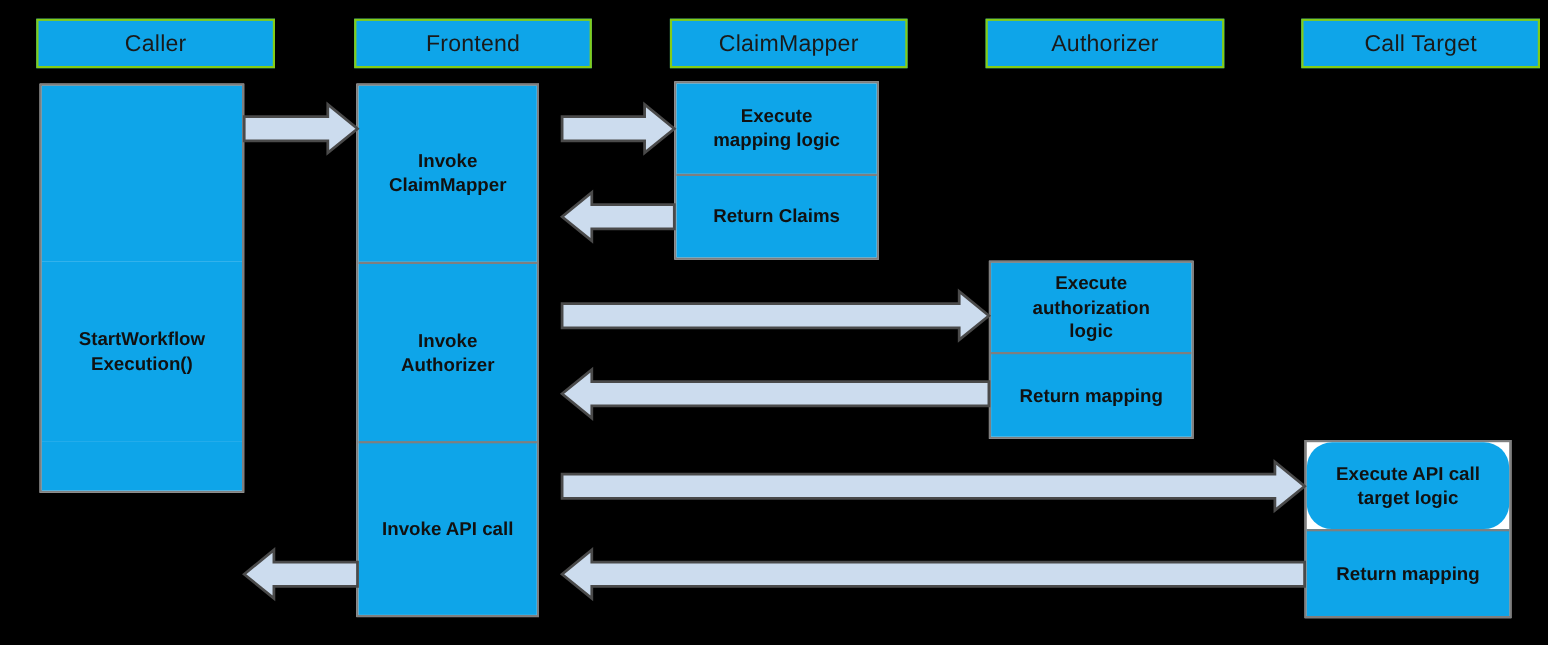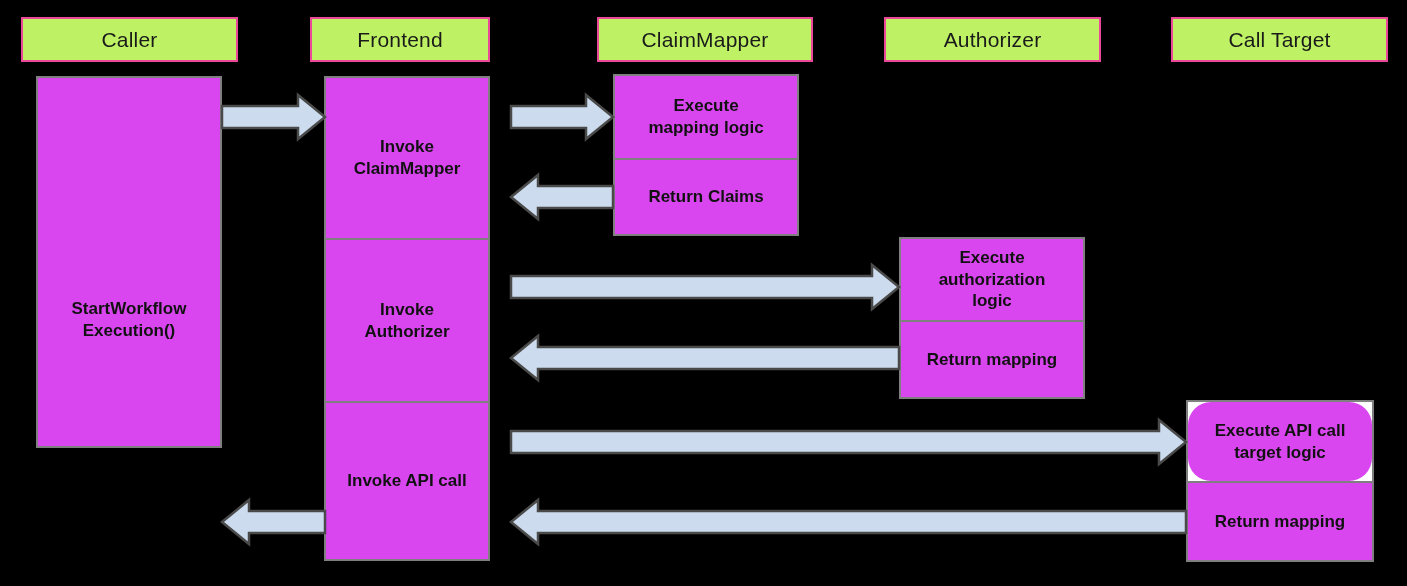--- a/index.html
+++ b/index.html
@@ -10,30 +10,31 @@
   #canvas {
     position: relative;
     width: 1407px;
     height: 586px;
     background: #000000;
     overflow: hidden;
     font-family: "Liberation Sans", sans-serif;
   }
   .lane-header {
     position: absolute;
-    background: #bef264;
-    border: 2px solid #ec4899;
+    background: #0ea5e9;
+    border: 2px solid #84cc16;
     box-sizing: border-box;
     display: flex;
     align-items: center;
     justify-content: center;
     color: #1a1a1a;
     font-size: 21px;
     font-weight: 400;
     letter-spacing: 0.2px;
+    margin-left: 12px;
   }
   .activation {
     position: absolute;
     background: #ffffff;
     border: 2px solid #7f7f7f;
     box-sizing: border-box;
     display: flex;
     flex-direction: column;
   }
   .seg {
@@ -41,21 +42,21 @@
     box-sizing: border-box;
     display: flex;
     align-items: center;
     justify-content: center;
     text-align: center;
     color: #111111;
     font-size: 17px;
     font-weight: bold;
     line-height: 1.28;
     padding: 0 8px;
-    background: #d946ef;
+    background: #0ea5e9;
   }
   .seg + .seg {
     border-top: 2px solid #7f7f7f;
   }
   .seg.blank { }
   .arrow {
     position: absolute;
   }
   .arrow svg {
     display: block;
@@ -63,21 +64,21 @@
   }
 </style>
 </head>
 <body>
 
 <div id="canvas">
 
   <div class="lane-header" style="left:21px; top:17px; width:217px; height:45px;">
     <span>Caller</span>
   </div>
-  <div class="lane-header" style="left:310px; top:17px; width:180px; height:45px;">
+  <div class="lane-header" style="left:310px; top:17px; width:216px; height:45px;">
     <span>Frontend</span>
   </div>
   <div class="lane-header" style="left:597px; top:17px; width:216px; height:45px;">
     <span>ClaimMapper</span>
   </div>
   <div class="lane-header" style="left:884px; top:17px; width:217px; height:45px;">
     <span>Authorizer</span>
   </div>
   <div class="lane-header" style="left:1171px; top:17px; width:217px; height:45px;">
     <span>Call Target</span>

